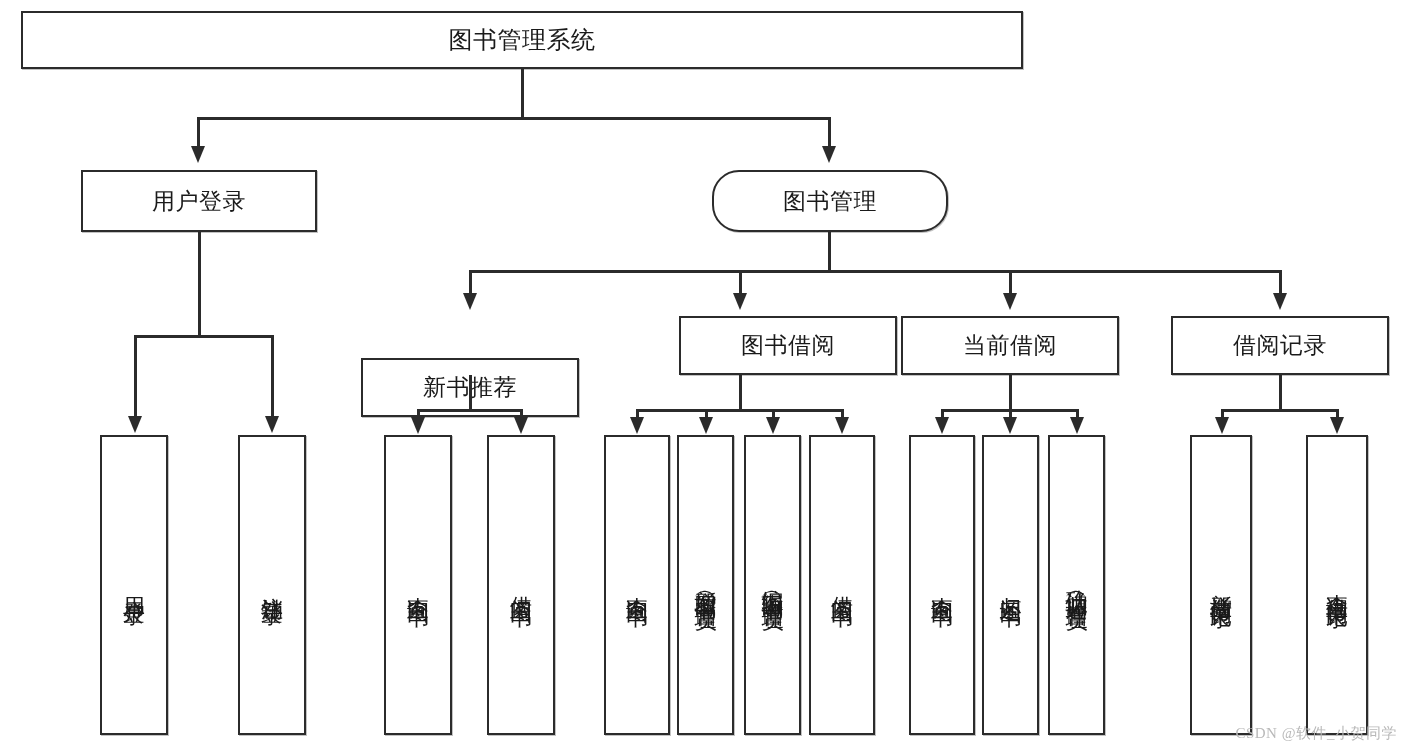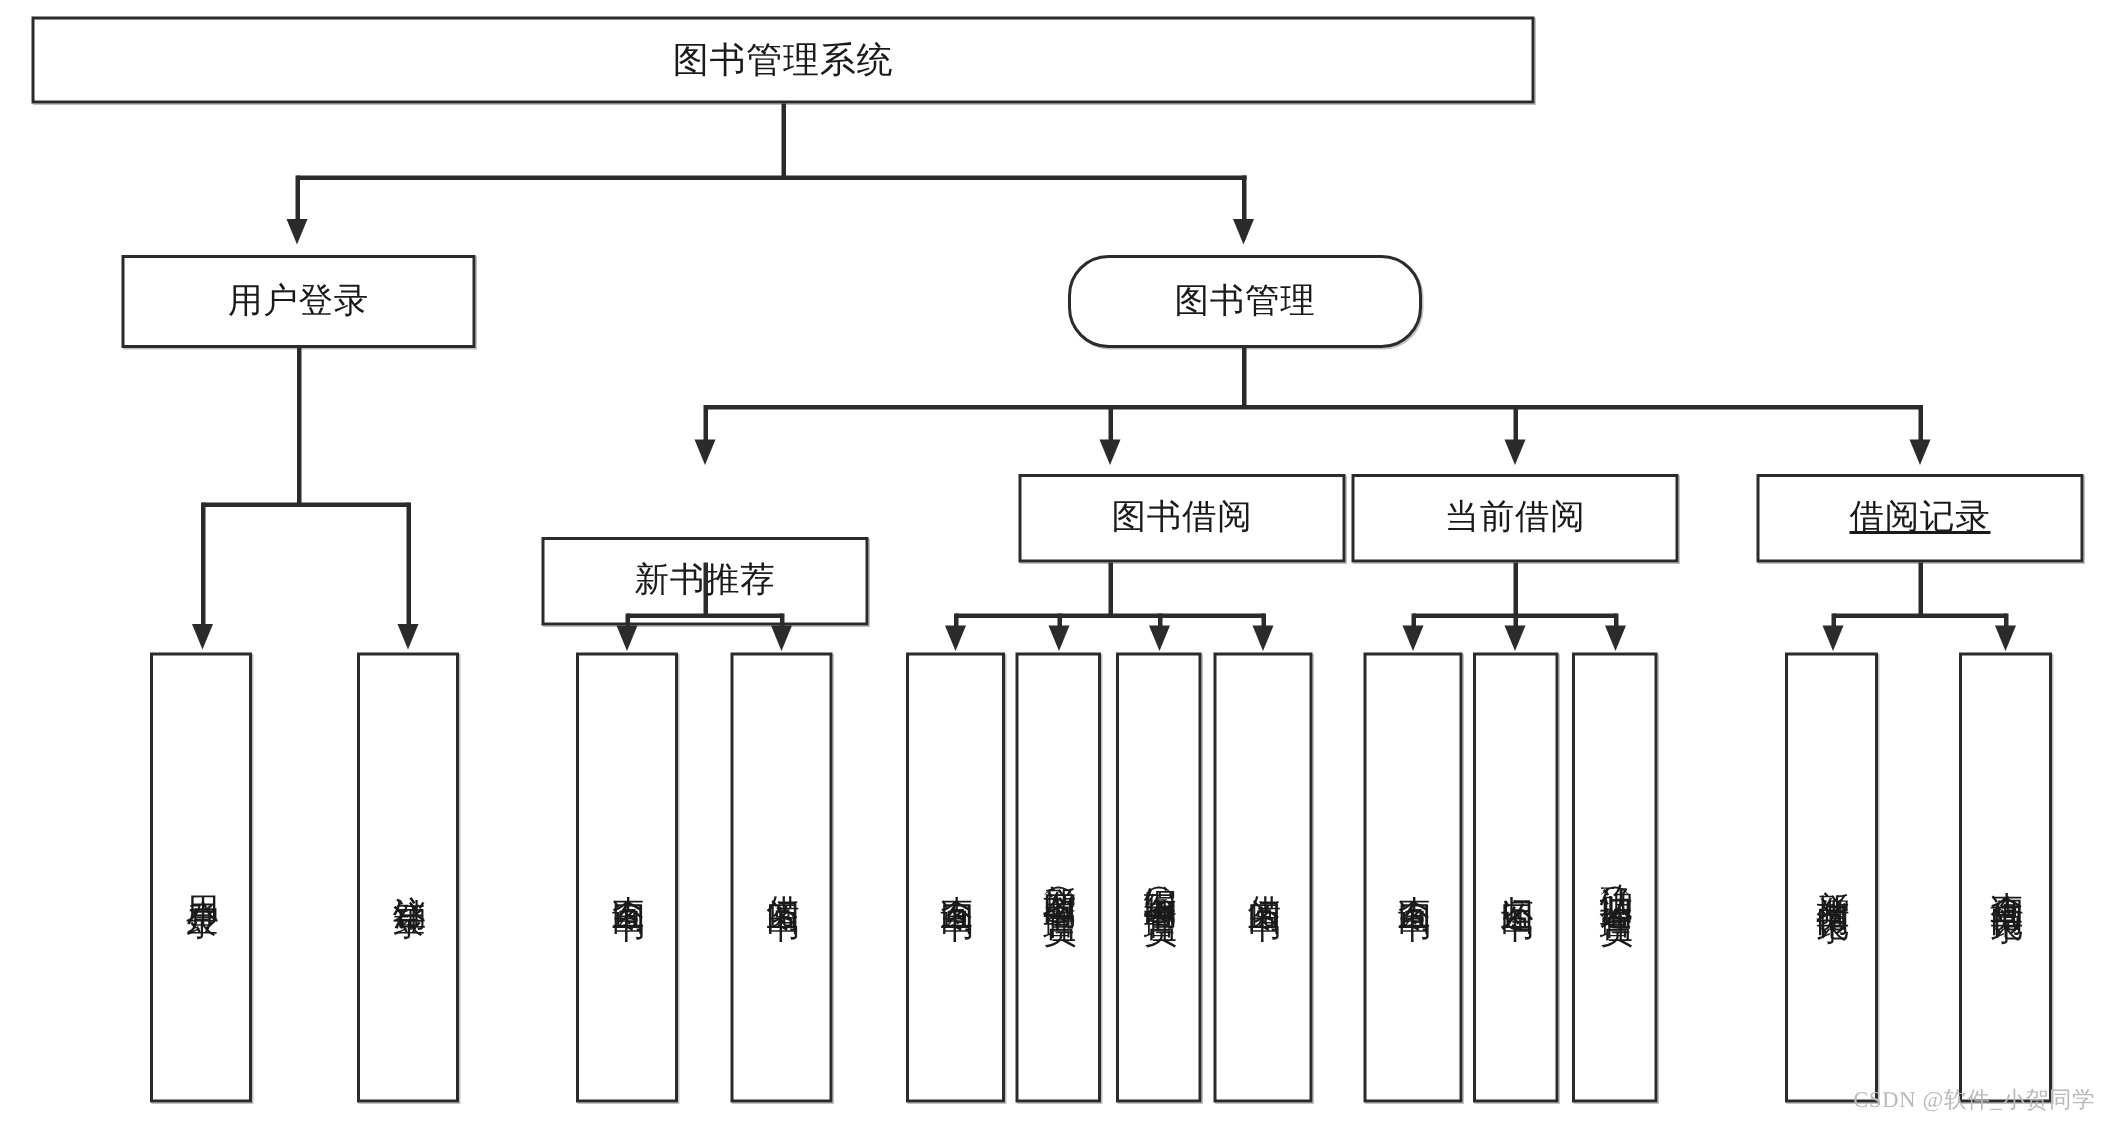--- a/index.html
+++ b/index.html
@@ -134,21 +134,21 @@
 
   <div class="node h" style="left:361px; top:316px; width:218px; height:59px;margin-top:42px;">
     <span class="label">新书推荐</span>
   </div>
   <div class="node h" style="left:631px; top:316px; width:218px; height:59px;margin-left:48px;">
     <span class="label">图书借阅</span>
   </div>
   <div class="node h" style="left:901px; top:316px; width:218px; height:59px;">
     <span class="label">当前借阅</span>
   </div>
-  <div class="node h" style="left:1171px; top:316px; width:218px; height:59px;text-decoration:underline;">
+  <div class="node h" style="left:1171px; top:316px; width:218px; height:59px;">
     <span class="label">借阅记录</span>
   </div>
 
   <div class="vline" style="left:469px; top:375px; width:2.5px; height:35px;"></div>
   <div class="hline" style="left:418px; top:409px; width:104px; height:2.5px;"></div>
   <div class="vline" style="left:417px; top:409px; width:2.5px; height:11px;"></div>
   <div class="arrow" style="left:411px; top:417px;"></div>
   <div class="vline" style="left:520px; top:409px; width:2.5px; height:11px;"></div>
   <div class="arrow" style="left:514px; top:417px;"></div>
 

